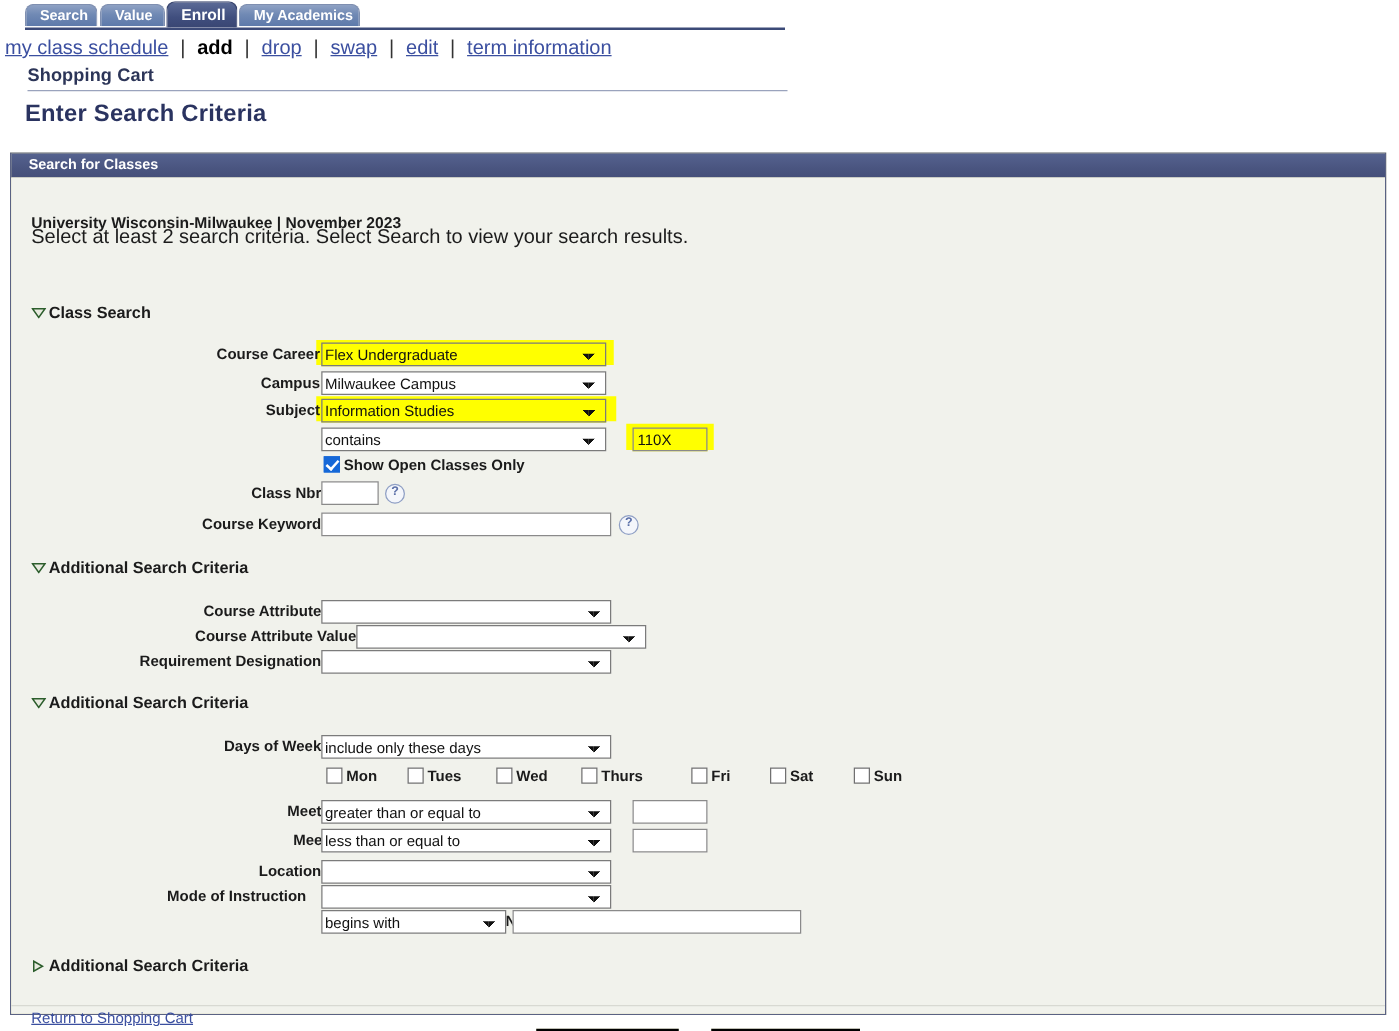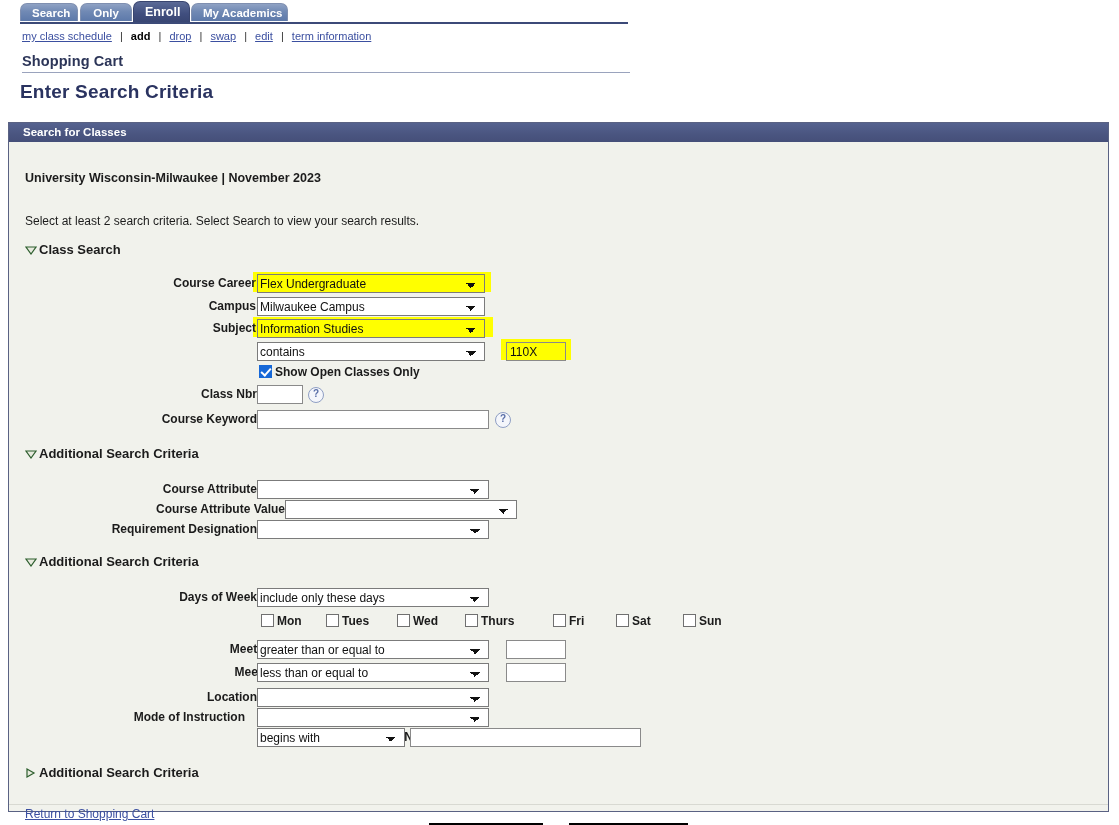--- a/index.html
+++ b/index.html
@@ -56,22 +56,22 @@
   .tab-underline {
     position: absolute;
     left: 20px; top: 22px;
     width: 608px; height: 2px;
     background: #3c4a78;
   }
 
   
   .subnav {
     position: absolute;
-    left: 22px; top: 30px;
-    font-size: 11px;
+    left: 4px; top: 30px;
+    font-size: 16px;
     white-space: nowrap;
   }
   .subnav a {
     color: #3b4fa0;
     text-decoration: underline;
     cursor: pointer;
   }
   .subnav .cur {
     color: #000000;
     font-weight: bold;
@@ -137,22 +137,22 @@
 
   .term-line {
     position: absolute;
     left: 16px; top: 29px;
     font-size: 12.5px;
     font-weight: bold;
     color: #1c1c1c;
   }
   .instr-line {
     position: absolute;
-    left: 16px; top: 72px;
-    font-size: 12px;
+    left: 16px; top: 39px;
+    font-size: 16px;
     color: #1c1c1c;
     text-align: right;
   }
 
   
   .section-toggle {
     position: absolute;
     font-size: 13px;
     font-weight: bold;
     color: #1b1b1b;
@@ -312,21 +312,21 @@
 </head>
 <body>
 
 <div class="page">
 
   <div class="tabbar">
     <div class="tab" style="left:20px;width:58px;">
       <span>Search</span>
     </div>
     <div class="tab" style="left:80px;width:52px;">
-      <span>Only</span>
+      <span>Value</span>
     </div>
     <div class="tab active" style="left:133px;width:57px;">
       <span>Enroll</span>
     </div>
     <div class="tab" style="left:191px;width:97px;">
       <span>My Academics</span>
     </div>
     <div class="tab-underline"></div>
   </div>
 

